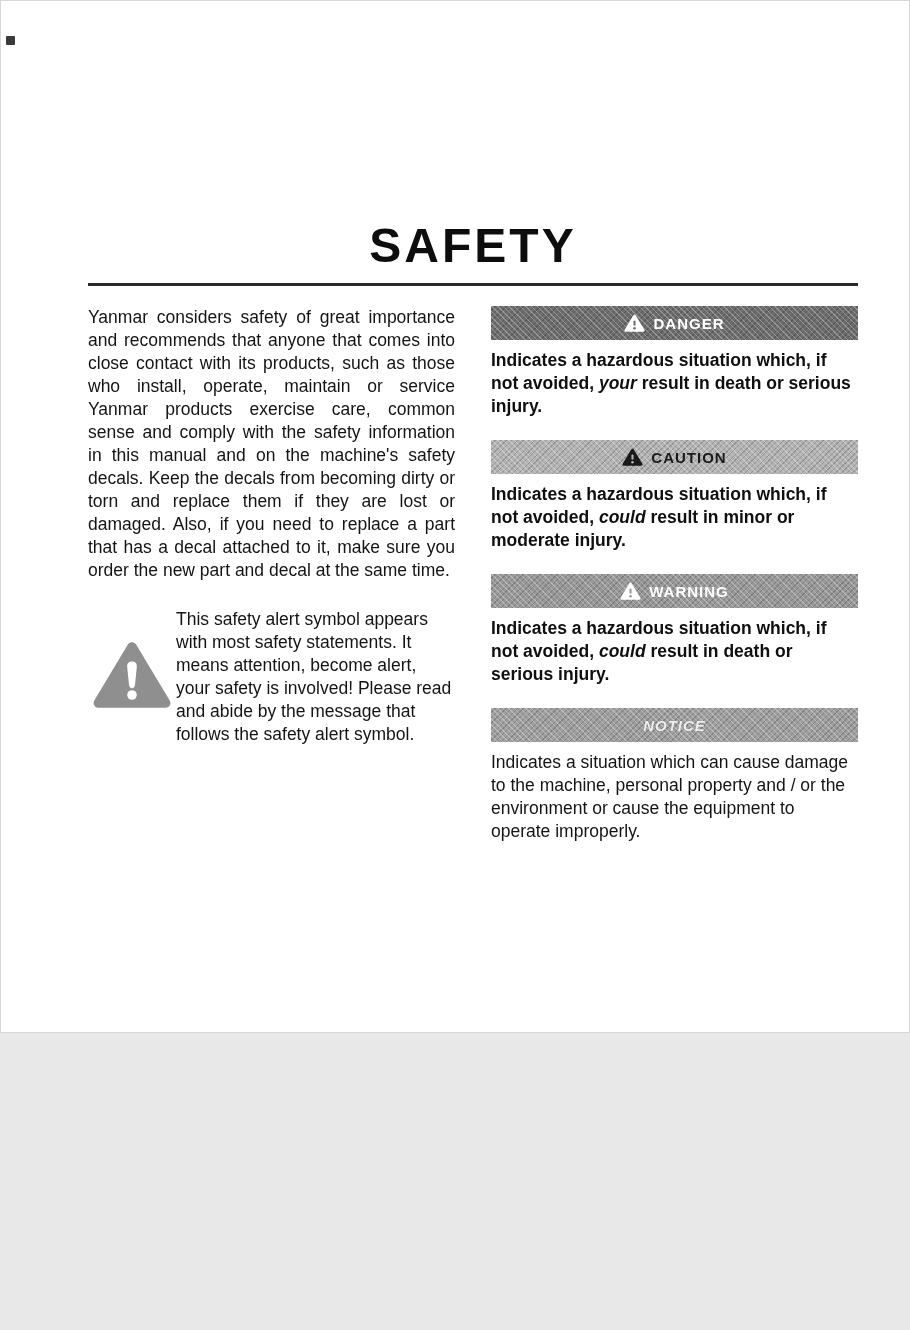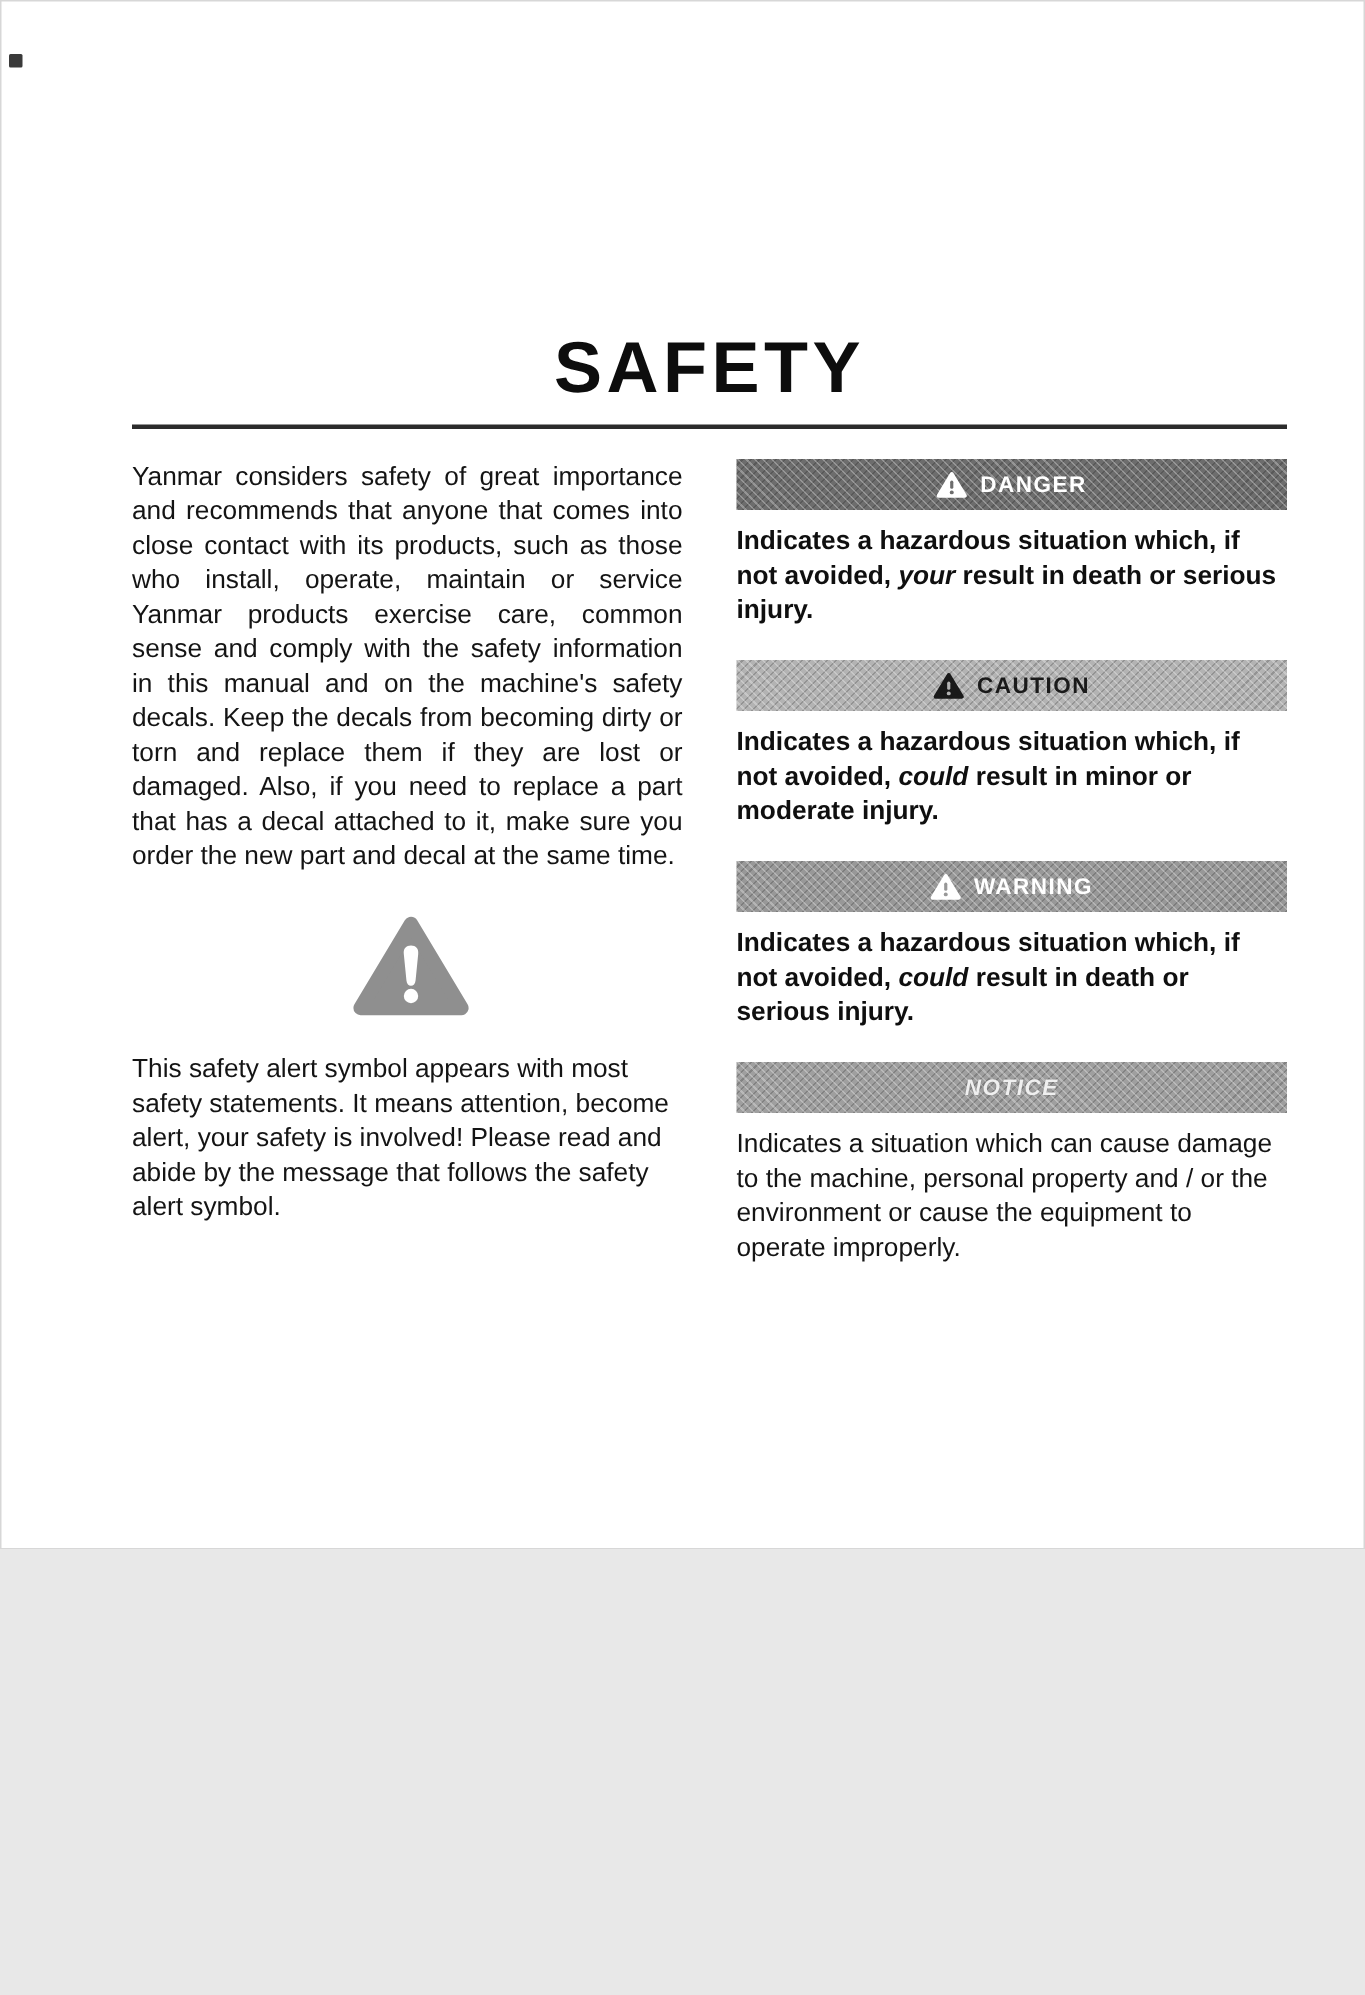--- a/index.html
+++ b/index.html
@@ -44,23 +44,22 @@
   .intro {
     margin: 0;
     font-size: 17.5px;
     line-height: 23px;
     text-align: justify;
     color: #141414;
   }
   .alert-row {
     display: flex;
     align-items: center;
-    gap: 16px;
+    gap: 4px;
     margin-top: 26px;
-    flex-direction: column;
   }
   .alert-symbol { flex: 0 0 auto; display: inline-block; padding-left: 4px; }
   .alert-text {
     margin: 0;
     font-size: 17.5px;
     line-height: 23px;
     color: #141414;
   }
   
   .signal { margin-bottom: 22px; }

